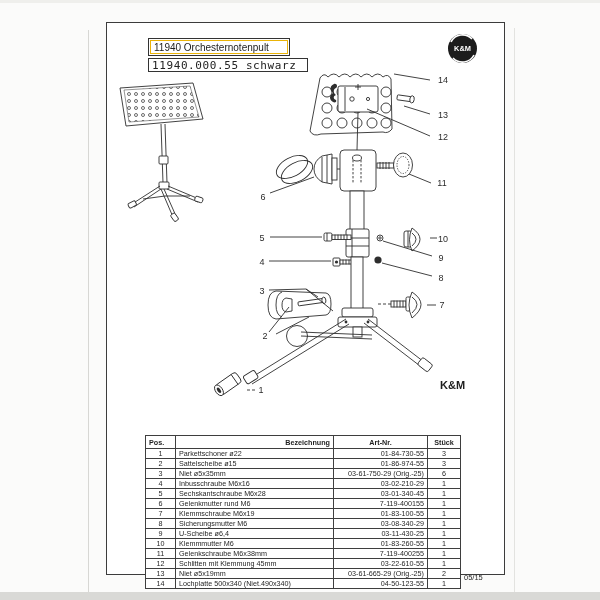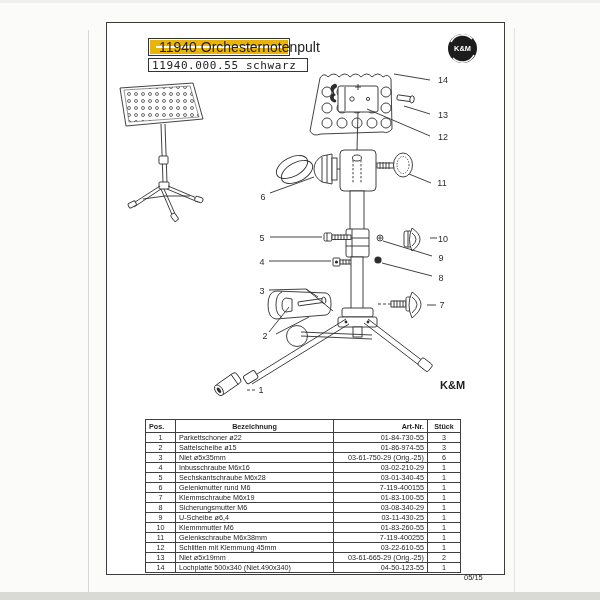--- a/index.html
+++ b/index.html
@@ -18,22 +18,22 @@
     position:absolute;left:106px;top:22px;width:399px;height:553px;
     background:#fff;border:1.5px solid #3c3c3c;box-sizing:border-box;
   }
 
   .hdr-box1{
     position:absolute;left:148px;top:38px;width:142px;height:18px;
     border:1px solid #333;box-sizing:border-box;background:#fff;
   }
   .hdr-box1-inner{
     position:absolute;left:1px;top:1px;right:1px;bottom:1px;
-    border:6px solid #eab308;display:flex;align-items:center;padding-left:3px;
-    font-size:14px;white-space:nowrap;
+    border:1px solid #eab308;display:flex;align-items:center;padding-left:3px;
+    font-size:10px;white-space:nowrap;
   }
   .hdr-box2{
     position:absolute;left:148px;top:58px;width:160px;height:14px;
     border:1px solid #333;box-sizing:border-box;background:#fff;
     display:flex;align-items:center;padding-left:3px;
     font-family:"DejaVu Sans Mono","Liberation Mono",monospace;
     font-size:11px;letter-spacing:0.6px;white-space:nowrap;
   }
 
   .logo{position:absolute;left:447px;top:33px;width:31px;height:31px;}
@@ -52,30 +52,30 @@
   svg .ln{stroke:#2e2e2e;stroke-width:0.9;fill:none;}
   svg .shape{stroke:#2e2e2e;stroke-width:0.9;fill:#fff;}
   svg .dark{fill:#2e2e2e;stroke:none;}
 
   table.parts{
     position:absolute;left:145px;top:419px;width:315px;
     border-collapse:collapse;background:#fff;
     font-size:7.2px;color:#1f1f1f;table-layout:fixed;
   }
   table.parts,table.parts th,table.parts td{border:1px solid #3e3e3e;}
-  table.parts{border-width:1.5px;}
+  table.parts{border-width:1.5px;margin-top:16px;}
   table.parts th{height:12px;font-weight:bold;padding:0 3px;white-space:nowrap;overflow:hidden;}
   table.parts td{height:9px;padding:0 3px;white-space:nowrap;overflow:hidden;}
   table.parts col.w0{width:30px;}
   table.parts col.w1{width:158px;}
   table.parts col.w2{width:94px;}
   table.parts col.w3{width:33px;}
   table.parts th.h0{text-align:left;}
-  table.parts th.h1{text-align:center;}
-  table.parts th.h2{text-align:right;}
+  table.parts th.h1{text-align:right;}
+  table.parts th.h2{text-align:center;}
   table.parts th.h3{text-align:center;}
   table.parts td.c0{text-align:center;}
   table.parts td.c1{text-align:left;}
   table.parts td.c2{text-align:right;}
   table.parts td.c3{text-align:center;}
 
   .edition{
     position:absolute;left:464px;top:553px;font-size:7.5px;color:#2a2a2a;margin-top:20px;
   }
 </style>

